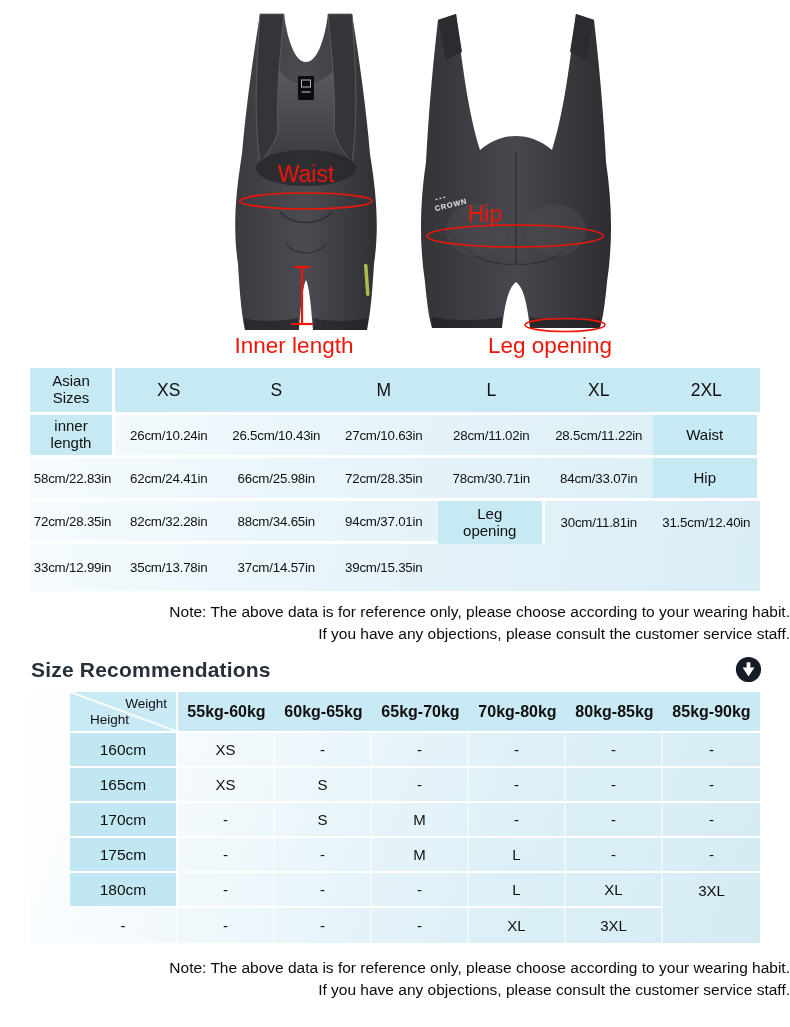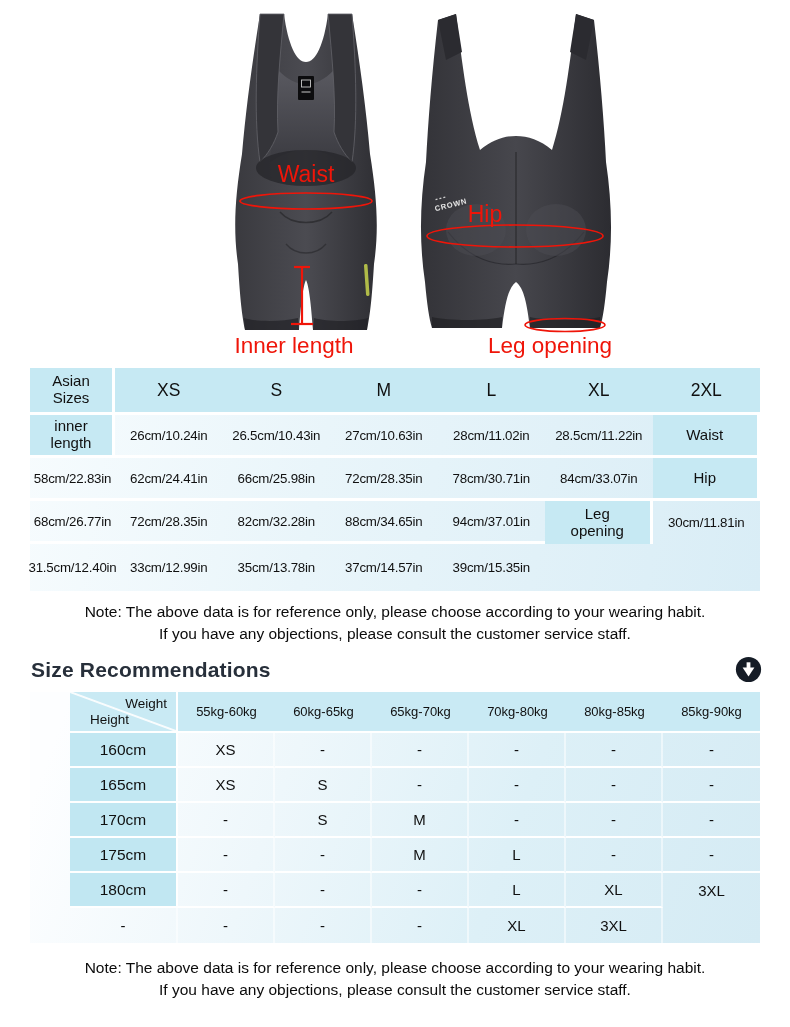--- a/index.html
+++ b/index.html
@@ -27,21 +27,21 @@
   }
   .size-table > div:nth-last-child(-n+7){border-bottom:none;}
   .size-table .hd{background:#c6e9f3;font-size:17.5px;}
   .size-table .corner,.size-table .lbl{
     background:#c6e9f3;font-size:15px;line-height:1.12;
     border-right:3px solid #fff;padding:0 14px;
   }
   .size-table .val{font-size:13.3px;letter-spacing:-0.2px;}
 
   
-  .note{margin-top:10px;text-align:center;font-size:15.5px;line-height:21.5px;color:#0b0b0b;}
+  .note{margin-top:10px;text-align:right;font-size:15.5px;line-height:21.5px;color:#0b0b0b;}
 
   
   .rec-head{display:flex;align-items:center;justify-content:space-between;
             margin:12px 28px 9px 31px;gap:24px;}
   .rec-head h2{margin:0;font-size:21px;font-weight:700;color:#272f3a;letter-spacing:.2px;}
 
   
   .rec-table{
     margin:0 30px;
     display:grid;
@@ -49,21 +49,21 @@
     grid-template-rows:41px repeat(6,35px);
     background:linear-gradient(110deg,#fdfeff 5%,#eef7fb 35%,#ddf0f7 65%,#d5ebf4 100%);
     padding-left:40px;
   }
   .rec-table > div{
     display:flex;align-items:center;justify-content:center;
     border-bottom:2px solid #fff;color:#101010;
   }
   .rec-table > div:nth-last-child(-n+7){border-bottom:none;}
   .rec-table > div:nth-child(7n){border-right:none;}
-  .rec-table .hd{background:#c9eaf4;font-size:13px;}
+  .rec-table .hd{background:#c9eaf4;font-size:16px;font-weight:bold;}
   .rec-table .corner{background:#c9eaf4;position:relative;border-right:2px solid #fff;}
   .rec-table .corner .w{position:absolute;top:4px;right:9px;font-size:13.5px;}
   .rec-table .corner .h{position:absolute;bottom:4px;left:20px;font-size:13.5px;}
   .rec-table .corner svg{position:absolute;left:0;top:0;width:100%;height:100%;}
   .rec-table .hlbl{background:#c1e7f2;font-size:15.5px;border-right:2px solid #fff;}
   .rec-table .val{font-size:15px;border-right:2px solid rgba(255,255,255,.5);}
 </style>
 </head>
 <body>
 
@@ -172,21 +172,20 @@
 
   <div class="lbl">Waist</div>
   <div class="val">58cm/22.83in</div>
   <div class="val">62cm/24.41in</div>
   <div class="val">66cm/25.98in</div>
   <div class="val">72cm/28.35in</div>
   <div class="val">78cm/30.71in</div>
   <div class="val">84cm/33.07in</div>
 
   <div class="lbl">Hip</div>
-  <div class="val">68cm/26.77in</div>
   <div class="val">72cm/28.35in</div>
   <div class="val">82cm/32.28in</div>
   <div class="val">88cm/34.65in</div>
   <div class="val">94cm/37.01in</div>
 
   <div class="lbl">Leg opening</div>
   <div class="val">30cm/11.81in</div>
   <div class="val">31.5cm/12.40in</div>
   <div class="val">33cm/12.99in</div>
   <div class="val">35cm/13.78in</div>

